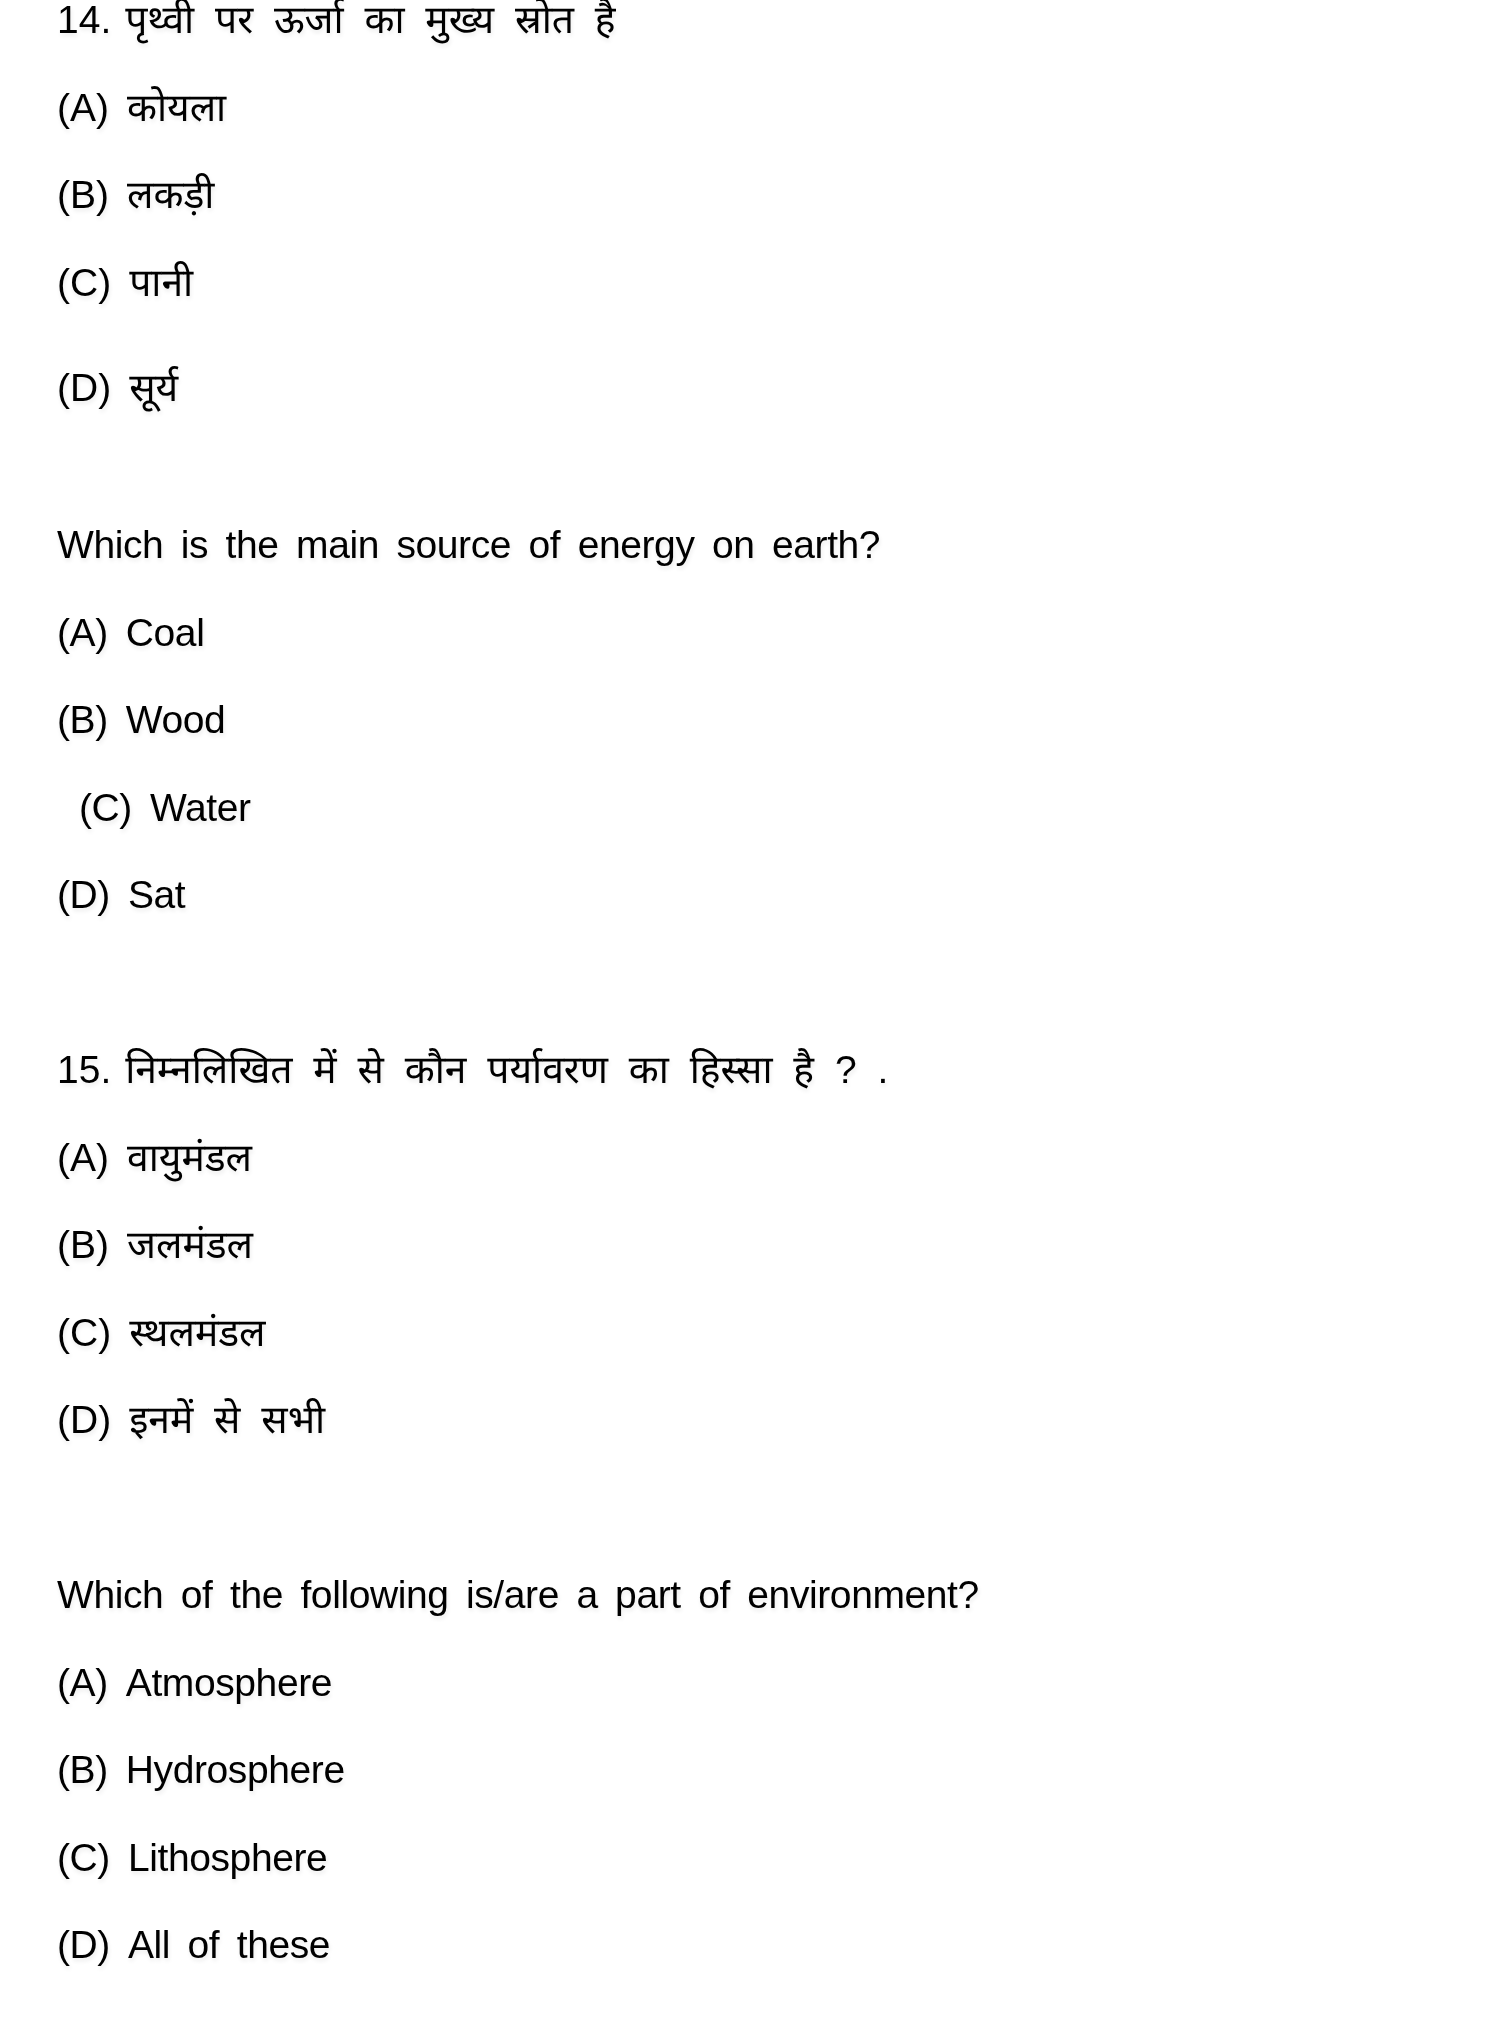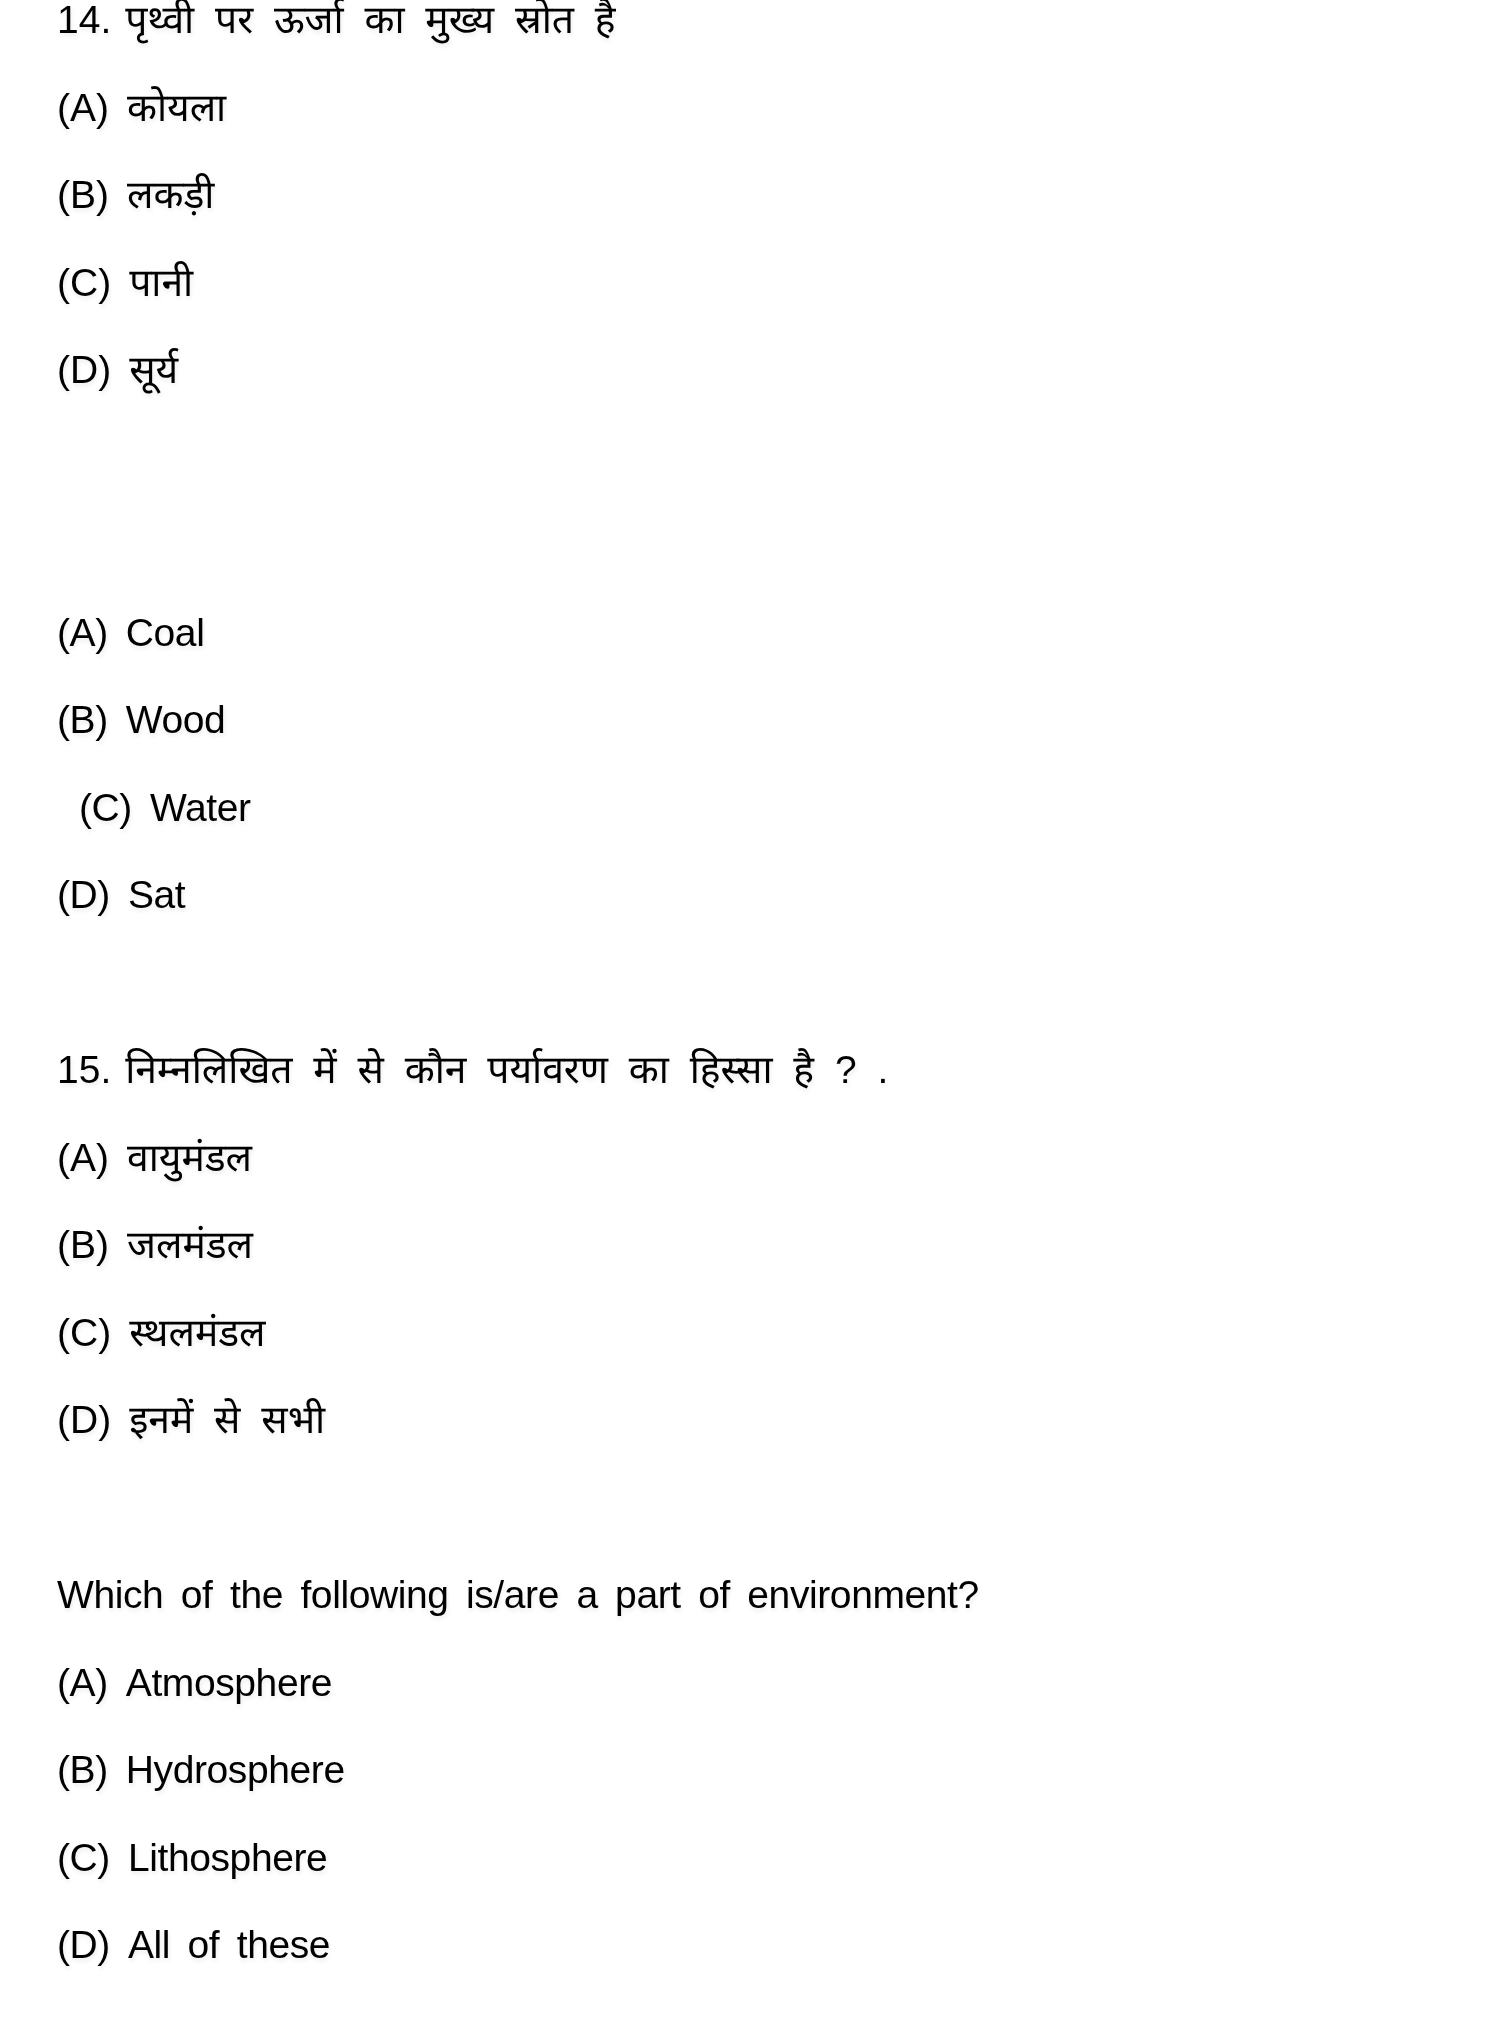--- a/index.html
+++ b/index.html
@@ -48,24 +48,27 @@
   </div>
   <div class="line hi" style="top:88px;">
     <span class="opt-label">(A)</span><span class="opt-text">कोयला</span>
   </div>
   <div class="line hi" style="top:175px;">
     <span class="opt-label">(B)</span><span class="opt-text">लकड़ी</span>
   </div>
   <div class="line hi" style="top:263px;">
     <span class="opt-label">(C)</span><span class="opt-text">पानी</span>
   </div>
-  <div class="line hi" style="top:350px;text-align:right;">
+  <div class="line hi" style="top:368px;text-align:right;">
     <span class="opt-label">(D)</span><span class="opt-text">सूर्य</span>
   </div>
 
+  <div class="line" style="top:525px;">
+    <span>Which is the main source of energy on earth?</span>
+  </div>
   <div class="line" style="top:613px;">
     <span class="opt-label">(A)</span><span class="opt-text">Coal</span>
   </div>
   <div class="line" style="top:700px;">
     <span class="opt-label">(B)</span><span class="opt-text">Wood</span>
   </div>
   <div class="line" style="top:788px;margin-left:22px;">
     <span class="opt-label">(C)</span><span class="opt-text">Water</span>
   </div>
   <div class="line" style="top:875px;">

